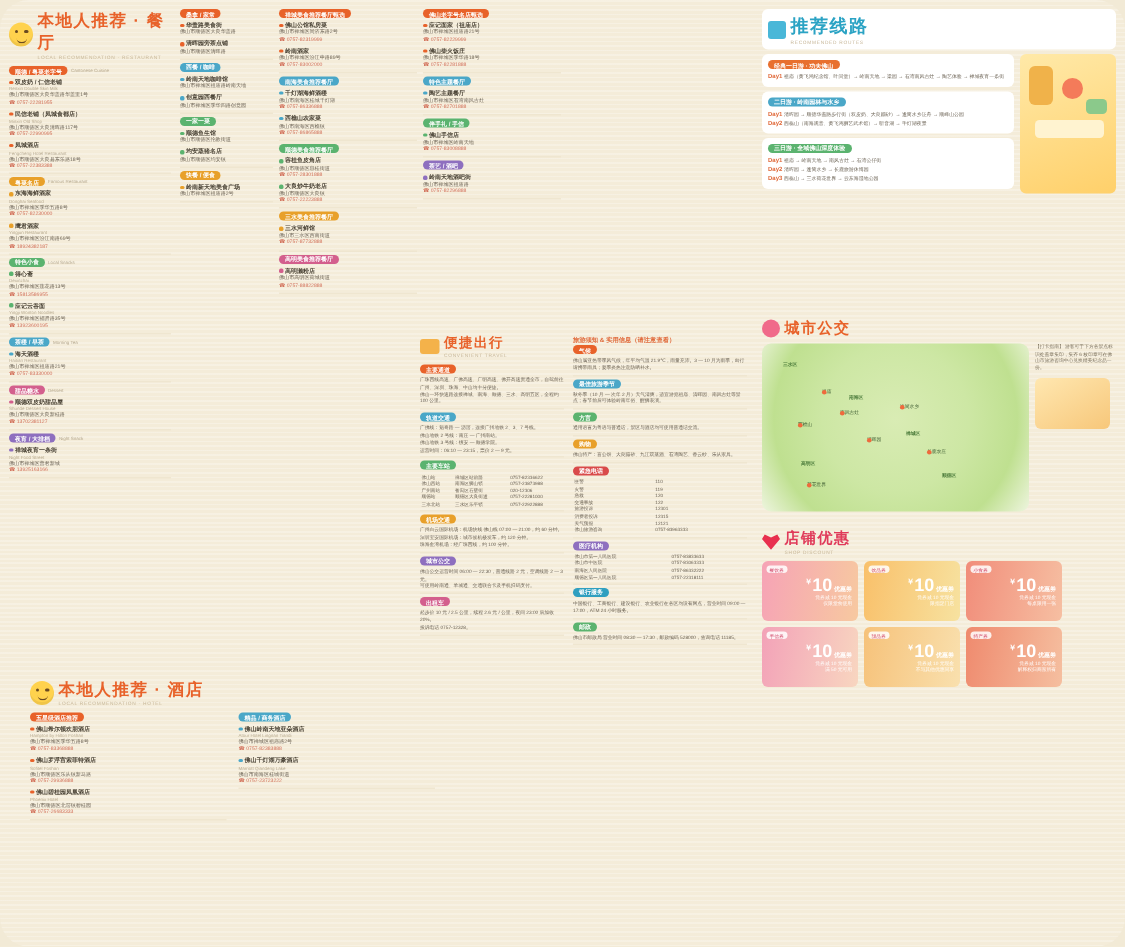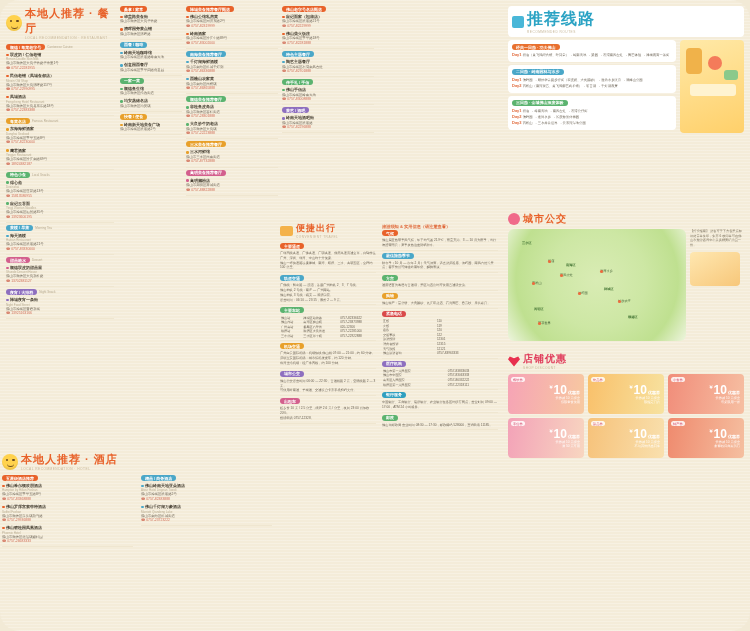--- a/index.html
+++ b/index.html
@@ -50,21 +50,21 @@
     border-bottom:1.2px solid #6a4a20;border-radius:0 0 7px 7px;
   }
   .title-main{
     font-size:11px;font-weight:bold;color:#e8622a;letter-spacing:1px;
   }
   .title-sub{font-size:3.2px;color:#c8b89a;letter-spacing:.5px;}
   
   .route-head{
     background:#ffffff;border-radius:4px;padding:3px 4px;display:flex;align-items:center;gap:3px;
   }
-  .route-title{font-size:16px;font-weight:bold;color:#2ba3c4;letter-spacing:1px;}
+  .route-title{font-size:12px;font-weight:bold;color:#2ba3c4;letter-spacing:1px;}
   .route-card{background:#fff;border-radius:4px;padding:4px;}
   .day{font-size:4px;color:#e06a3b;font-weight:bold;}
   .route-txt{font-size:3.3px;color:#6d6456;line-height:1.5;}
   .stamp-title{font-size:10px;font-weight:bold;color:#e8622a;letter-spacing:1px;}
   .shop-title{font-size:10px;font-weight:bold;color:#e03a5a;letter-spacing:1px;}
   .coupon{
     position:relative;border-radius:4px;overflow:hidden;color:#fff;
     display:flex;align-items:center;justify-content:flex-end;
   }
   .coupon .price{font-size:12px;font-weight:bold;line-height:1;}
@@ -345,21 +345,21 @@
         </div>
         <div class="item">
           <div class="nm"><span class="dot" style="background:#8e6fbf"></span>岭南天地酒吧街</div>
           <div class="ad">佛山市禅城区祖庙路</div>
           <div class="tel">☎ 0757-82296888</div>
         </div>
         <div class="hr"></div>
       </div>
   </div>
 
-  <div class="col" style="left:2px;top:452px;width:270px;">
+  <div class="col" style="left:20px;top:452px;width:270px;">
     <div class="sec-title">
       <span class="face">
           <span></span>
         </span>
       <div>
         <div class="title-main">本地人推荐 · 酒店</div>
         <div class="title-sub">LOCAL RECOMMENDATION · HOTEL</div>
       </div>
     </div>
     <div id="hotel-cols" style="display:flex;gap:8px;margin-top:4px;">
@@ -671,21 +671,21 @@
           </div>
       </div>
       <div style="flex:0 0 54px;">
         <div class="mini" id="stamp-note">【打卡指南】
 游客可于下方各景点标识处盖章集印，集齐 6 枚印章可在佛山市旅游咨询中心兑换精美纪念品一份。</div>
         <div style="margin-top:4px;width:50px;height:34px;border-radius:4px;background:linear-gradient(150deg,#ffe7b0,#f7c77a);"></div>
       </div>
     </div>
   </div>
 
-  <div class="col" style="left:508px;top:352px;width:236px;">
+  <div class="col" style="left:508px;top:352px;width:200px;">
     <div class="sec-title">
       <span style="width:12px;height:11px;background:#e8304f;display:inline-block;
         clip-path:polygon(50% 100%,0 35%,15% 8%,50% 25%,85% 8%,100% 35%);"></span>
       <div>
         <div class="shop-title">店铺优惠</div>
         <div class="title-sub">SHOP DISCOUNT</div>
       </div>
     </div>
     <div id="coupons" style="display:grid;grid-template-columns:1fr 1fr 1fr;gap:4px;margin-top:4px;">
         <div class="coupon" style="height:40px;background:linear-gradient(100deg,#f6a3b6,#f7c9a0);">

